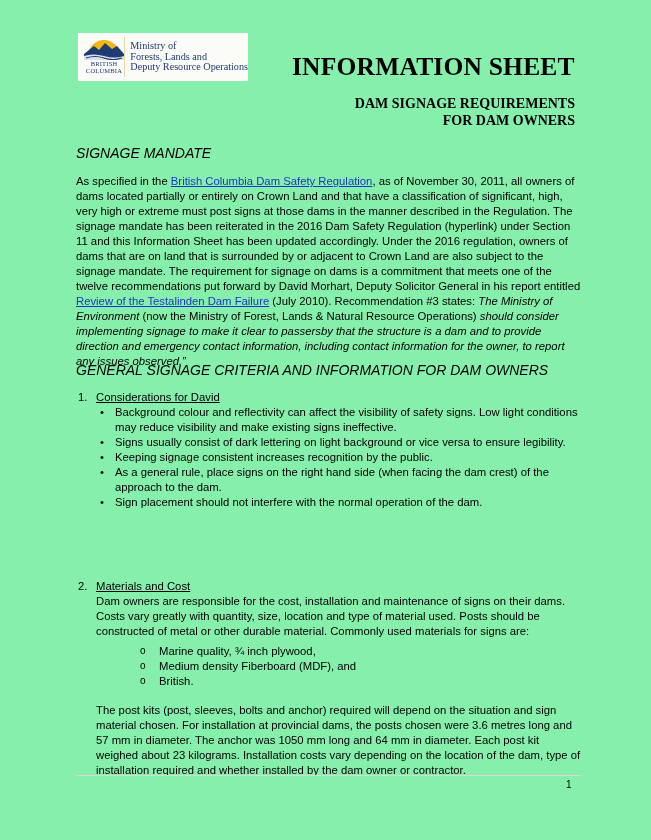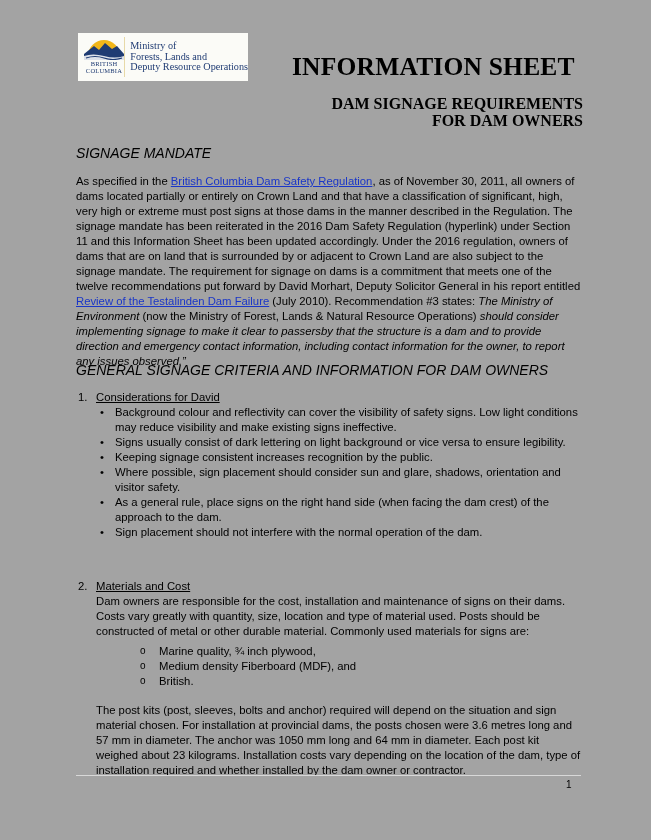--- a/index.html
+++ b/index.html
@@ -1,27 +1,27 @@
 <!DOCTYPE html>
 <html><head>
 <meta charset="utf-8">
 <style>
   html, body { margin: 0; padding: 0; background: #ffffff; }
   body { width: 651px; height: 840px; position: relative; overflow: hidden; color: #000; }
-  .page { position: absolute; left: 0; top: 0; width: 651px; height: 840px; background: #a3a3a3; }
+  .page { position: absolute; left: 0; top: 0; width: 651px; height: 840px; background: #86efac; }
 
   .logo-block { position: absolute; left: 78px; top: 33px; width: 170px; height: 48px; display: flex; align-items: center; background: #fbfbf7; }
   .logo-emblem { width: 52px; height: 46px; position: relative; }
   .logo-emblem svg { position: absolute; left: 4px; top: 0; }
   .logo-emblem .bc-text { position: absolute; left: 0; top: 26px; width: 52px; text-align: center; font-family: "Liberation Serif", serif; font-size: 6.5px; line-height: 7px; color: #1f3b73; letter-spacing: 0.2px; }
   .logo-divider { width: 1px; height: 40px; background: #e7d9a8; margin: 0 6px 0 6px; }
   .ministry { font-family: "Liberation Serif", serif; font-size: 10.2px; line-height: 10.5px; color: #1f3b73; white-space: nowrap; }
 
   .info-title { position: absolute; left: 292px; top: 52px; font-family: "Liberation Serif", serif; font-weight: bold; font-size: 25.5px; letter-spacing: 0.2px; white-space: nowrap; }
-  .sub-title { position: absolute; right: 68px; top: 95px; text-align: right; font-family: "Liberation Serif", serif; font-weight: bold; font-size: 16px; line-height: 17px; white-space: nowrap; }
+  .sub-title { position: absolute; right: 76px; top: 95px; text-align: right; font-family: "Liberation Serif", serif; font-weight: bold; font-size: 14px; line-height: 17px; white-space: nowrap; }
 
   .h-section { position: absolute; left: 76px; font-family: "Liberation Sans", sans-serif; font-weight: normal; font-style: italic; font-size: 14px; white-space: nowrap; }
 
   .body-text { font-family: "Liberation Sans", sans-serif; font-size: 11.3px; line-height: 15px; color: #000; }
   .para { position: absolute; left: 76px; width: 505px; }
   .para a { color: #1a36c8; text-decoration: underline; }
   .it { font-style: italic; }
 
   .numbered { position: absolute; left: 78px; width: 505px; }
   .num-row { display: flex; }
@@ -74,24 +74,23 @@
   <div class="para body-text" style="top:174px;"><span>As specified in the </span><a href="#">British Columbia Dam Safety Regulation</a><span>, as of November 30, 2011, all owners of dams located partially or entirely on Crown Land and that have a classification of significant, high, very high or extreme must post signs at those dams in the manner described in the Regulation.  The signage mandate has been reiterated in the 2016 Dam Safety Regulation (hyperlink) under Section 11 and this Information Sheet has been updated accordingly.  Under the 2016 regulation, owners of dams that are on land that is surrounded by or adjacent to Crown Land are also subject to the signage mandate. The requirement for signage on dams is a commitment that meets one of the twelve recommendations put forward by David Morhart, Deputy Solicitor General in his report entitled </span><a href="#">Review of the Testalinden Dam Failure</a><span> (July 2010).  Recommendation #3 states: </span><span class="it">The Ministry of Environment</span><span> (now the Ministry of Forest, Lands &amp; Natural Resource Operations) </span><span class="it">should consider implementing signage to make it clear to passersby that the structure is a dam and to provide direction and emergency contact information, including contact information for the owner, to report any issues observed.”</span></div>
 
   <div class="h-section" style="top:362px;text-align:right;">GENERAL SIGNAGE CRITERIA AND INFORMATION FOR DAM OWNERS</div>
 
   <div class="numbered body-text" style="top:390px;">
     <div class="num-row">
       <span class="num">1.</span>
       <span class="num-title">Considerations for David</span>
     </div>
     <ul class="bullets">
-      <li>Background colour and reflectivity can cover the visibility of safety signs.  Low light conditions may reduce visibility and make existing signs ineffective.</li>
+      <li>Background colour and reflectivity can affect the visibility of safety signs.  Low light conditions may reduce visibility and make existing signs ineffective.</li>
       <li>Signs usually consist of dark lettering on light background or vice versa to ensure legibility.</li>
       <li>Keeping signage consistent increases recognition by the public.</li>
-      <li>Where possible, sign placement should consider sun and glare, shadows, orientation and visitor safety.</li>
       <li>As a general rule, place signs on the right hand side (when facing the dam crest) of the approach to the dam.</li>
       <li>Sign placement should not interfere with the normal operation of the dam.</li>
     </ul>
   </div>
 
   <div class="numbered body-text" style="top:579px;">
     <div class="num-row">
       <span class="num">2.</span>
       <span class="num-title">Materials and Cost</span>
     </div>

